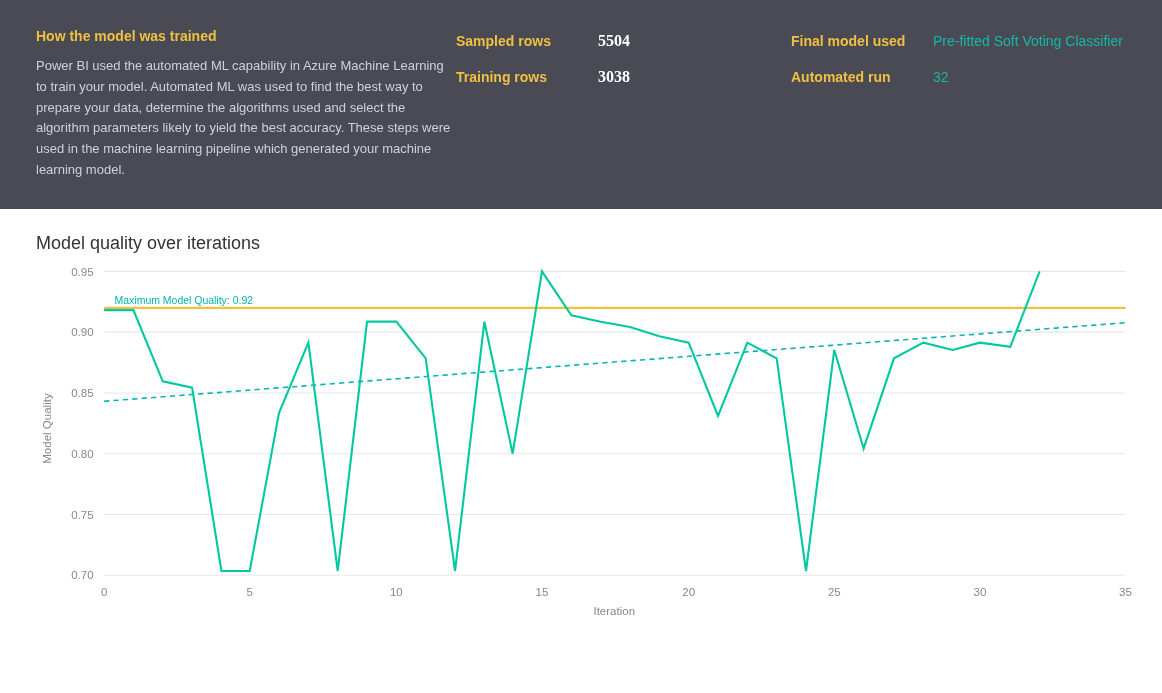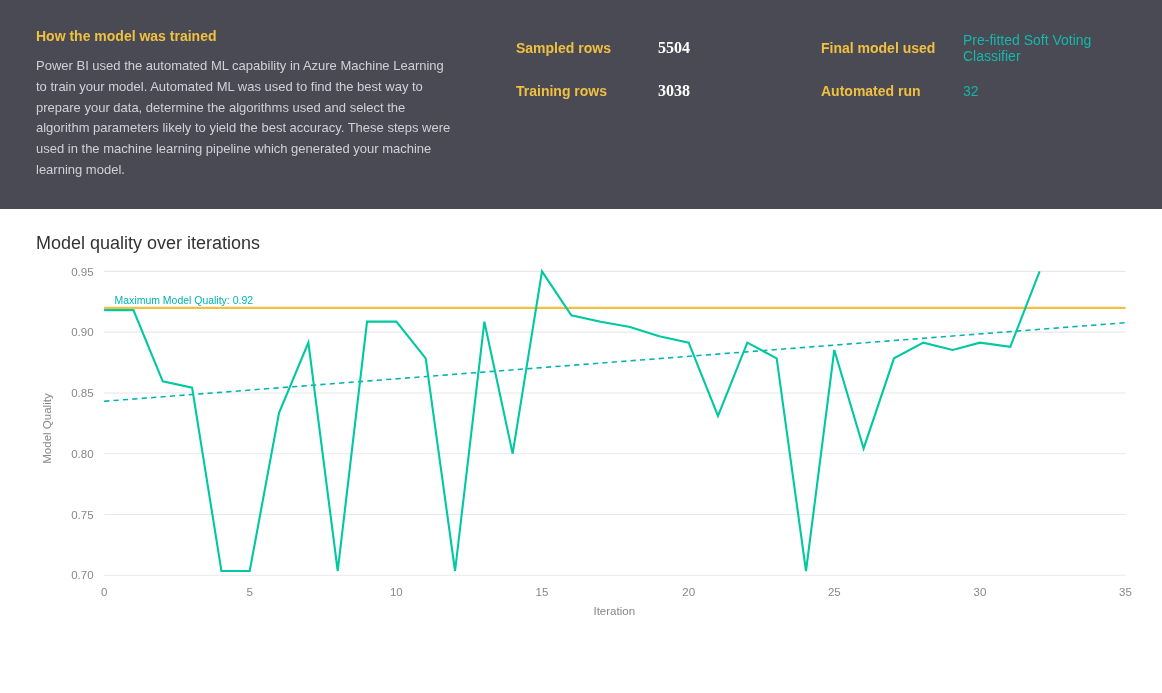--- a/index.html
+++ b/index.html
@@ -2,21 +2,20 @@
 <html><head>
   <meta charset="utf-8">
   <style>
     * { margin: 0; padding: 0; box-sizing: border-box; }
     body { font-family: 'Segoe UI', Arial, sans-serif; background: #fff; width: 1162px; height: 693px; overflow: hidden; }
 
     .top-panel {
       background: #4a4a55;
       padding: 28px 36px;
       display: flex;
-      gap: 60px;
       align-items: flex-start;
     }
 
     .description-block {
       flex: 0 0 420px;
     }
 
     .description-title {
       color: #f0c040;
       font-size: 14px;

